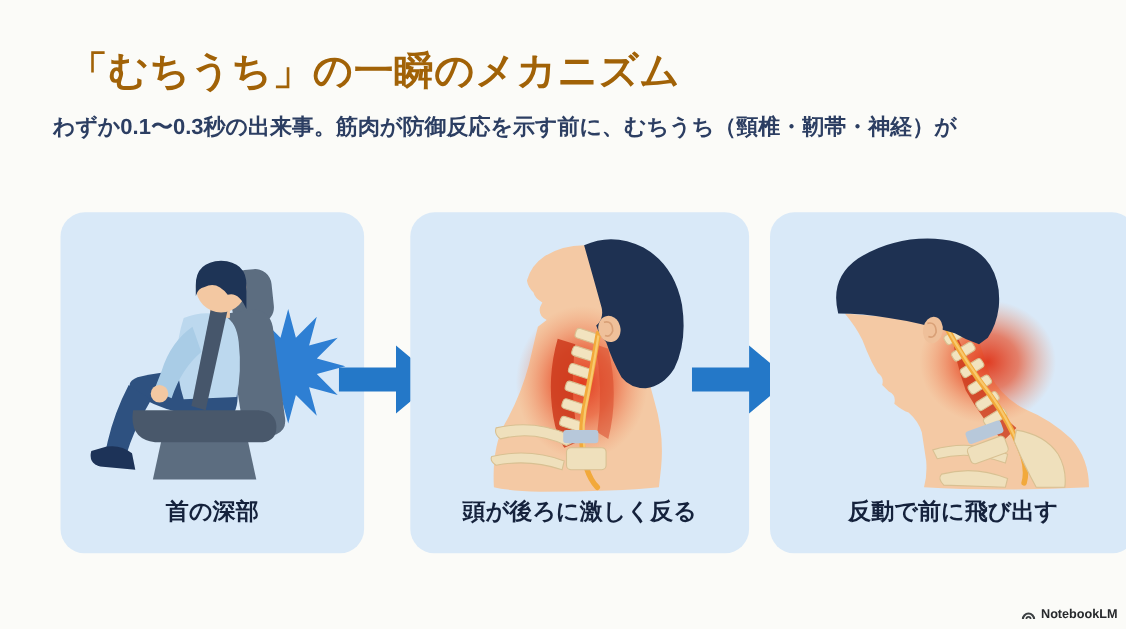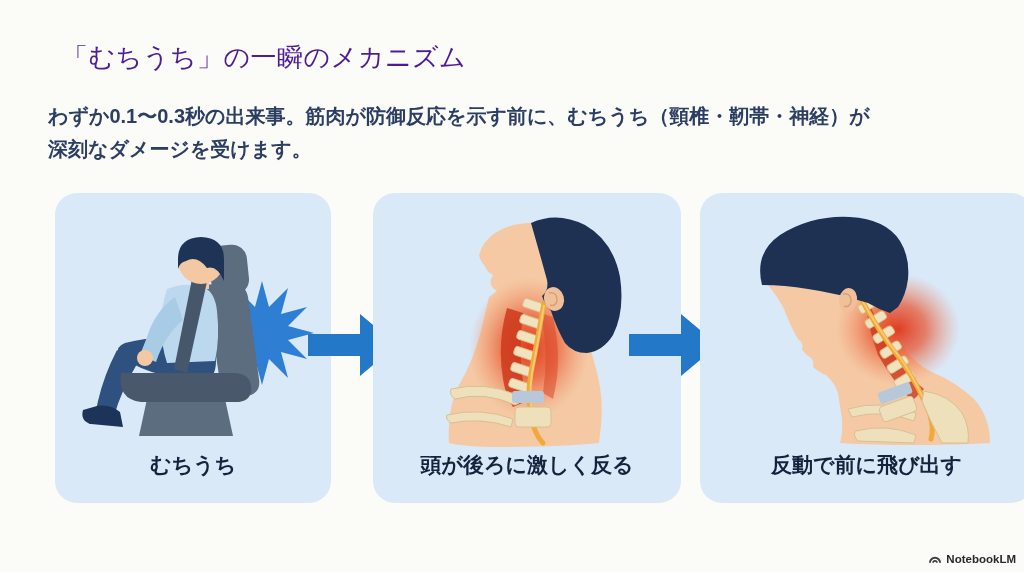--- a/index.html
+++ b/index.html
@@ -4,21 +4,21 @@
 <style>
   html,body{margin:0;padding:0;}
   body{
     width:1024px;height:572px;position:relative;overflow:hidden;
     background:#fbfbf8;
     font-family:"Liberation Sans","DejaVu Sans",sans-serif;
   }
   .slide{position:absolute;inset:0;}
   .title{
     position:absolute;left:62px;top:40px;
-    font-size:26px;font-weight:normal;color:#4c1d95;letter-spacing:0.5px;
+    font-size:36px;font-weight:bold;color:#a16207;letter-spacing:0.5px;
   }
   .subtitle{
     position:absolute;left:48px;top:100px;
     font-size:20px;line-height:33px;color:#2c3e62;font-weight:600;
   }
   .panel{
     position:absolute;top:193px;height:310px;
     background:#d9e9f8;border-radius:22px;
   }
   .panel1{left:55px;width:276px;}
@@ -40,21 +40,20 @@
 </style>
 </head>
 <body>
 
 <div class="slide">
 
   <div class="title">「むちうち」の一瞬のメカニズム</div>
 
   <div class="subtitle">
     <div>わずか0.1〜0.3秒の出来事。筋肉が防御反応を示す前に、むちうち（頸椎・靭帯・神経）が</div>
-    <div>深刻なダメージを受けます。</div>
   </div>
 
   <div class="panel panel1">
     <svg class="illus" viewBox="0 0 276 310">
 
       <polygon fill="#2e7fd3" points="259,140 233,147 252,166 226,159 233,185 214,166 207,192 200,166 181,185 188,159 162,166 181,147 155,140 181,133 162,114 188,121 181,95 200,114 207,88 214,114 233,95 226,121 252,114 233,133"></polygon>
 
       <g>
         <rect x="155" y="52" width="38" height="50" rx="15" fill="#5c6d80" transform="rotate(-6 174 77)"></rect>
         <path d="M152,92 Q150,96 153,110 L166,196 Q168,206 180,206 L196,202 Q206,198 204,186 L193,104 Q190,90 176,88 Z" fill="#5c6d80"></path>
@@ -68,21 +67,21 @@
         <path d="M112,96 Q132,88 150,95 Q160,100 162,118 Q165,145 160,168 L112,170 Q100,132 112,96 Z" fill="#bcd8ee"></path>
         <path d="M120,104 Q100,118 92,144 L85,162 L101,169 Q110,142 128,127 Z" fill="#a9cce6"></path>
         <circle cx="90" cy="165" r="8" fill="#f3c8a2"></circle>
         <rect x="136" y="78" width="18" height="18" fill="#f3c8a2"></rect>
         <path d="M137,86 L153,84 L132,180 L119,176 Z" fill="#46566b"></path>
         <circle cx="146" cy="68" r="23" fill="#f3c8a2"></circle>
         <path d="M123,66 Q123,45 146,44 Q169,45 169,66 L169,88 Q162,72 152,75 Q142,62 131,68 Q125,69 123,76 Z" fill="#1e3456"></path>
       </g>
       <path d="M66,180 Q62,206 86,209 L184,209 Q198,207 196,192 Q194,181 180,180 Z" fill="#49586b"></path>
     </svg>
-    <div class="caption">むちうち</div>
+    <div class="caption">首の深部</div>
   </div>
 
   <svg class="arrow arrow1" viewBox="0 0 90 64">
     <polygon points="0,21 52,21 52,1 89,32 52,63 52,43 0,43" fill="#2478c8"></polygon>
   </svg>
 
   <div class="panel panel2">
     <svg class="illus" viewBox="0 0 272 310">
       <defs>
         <radialGradient id="glow2" cx="50%" cy="50%" r="50%">

